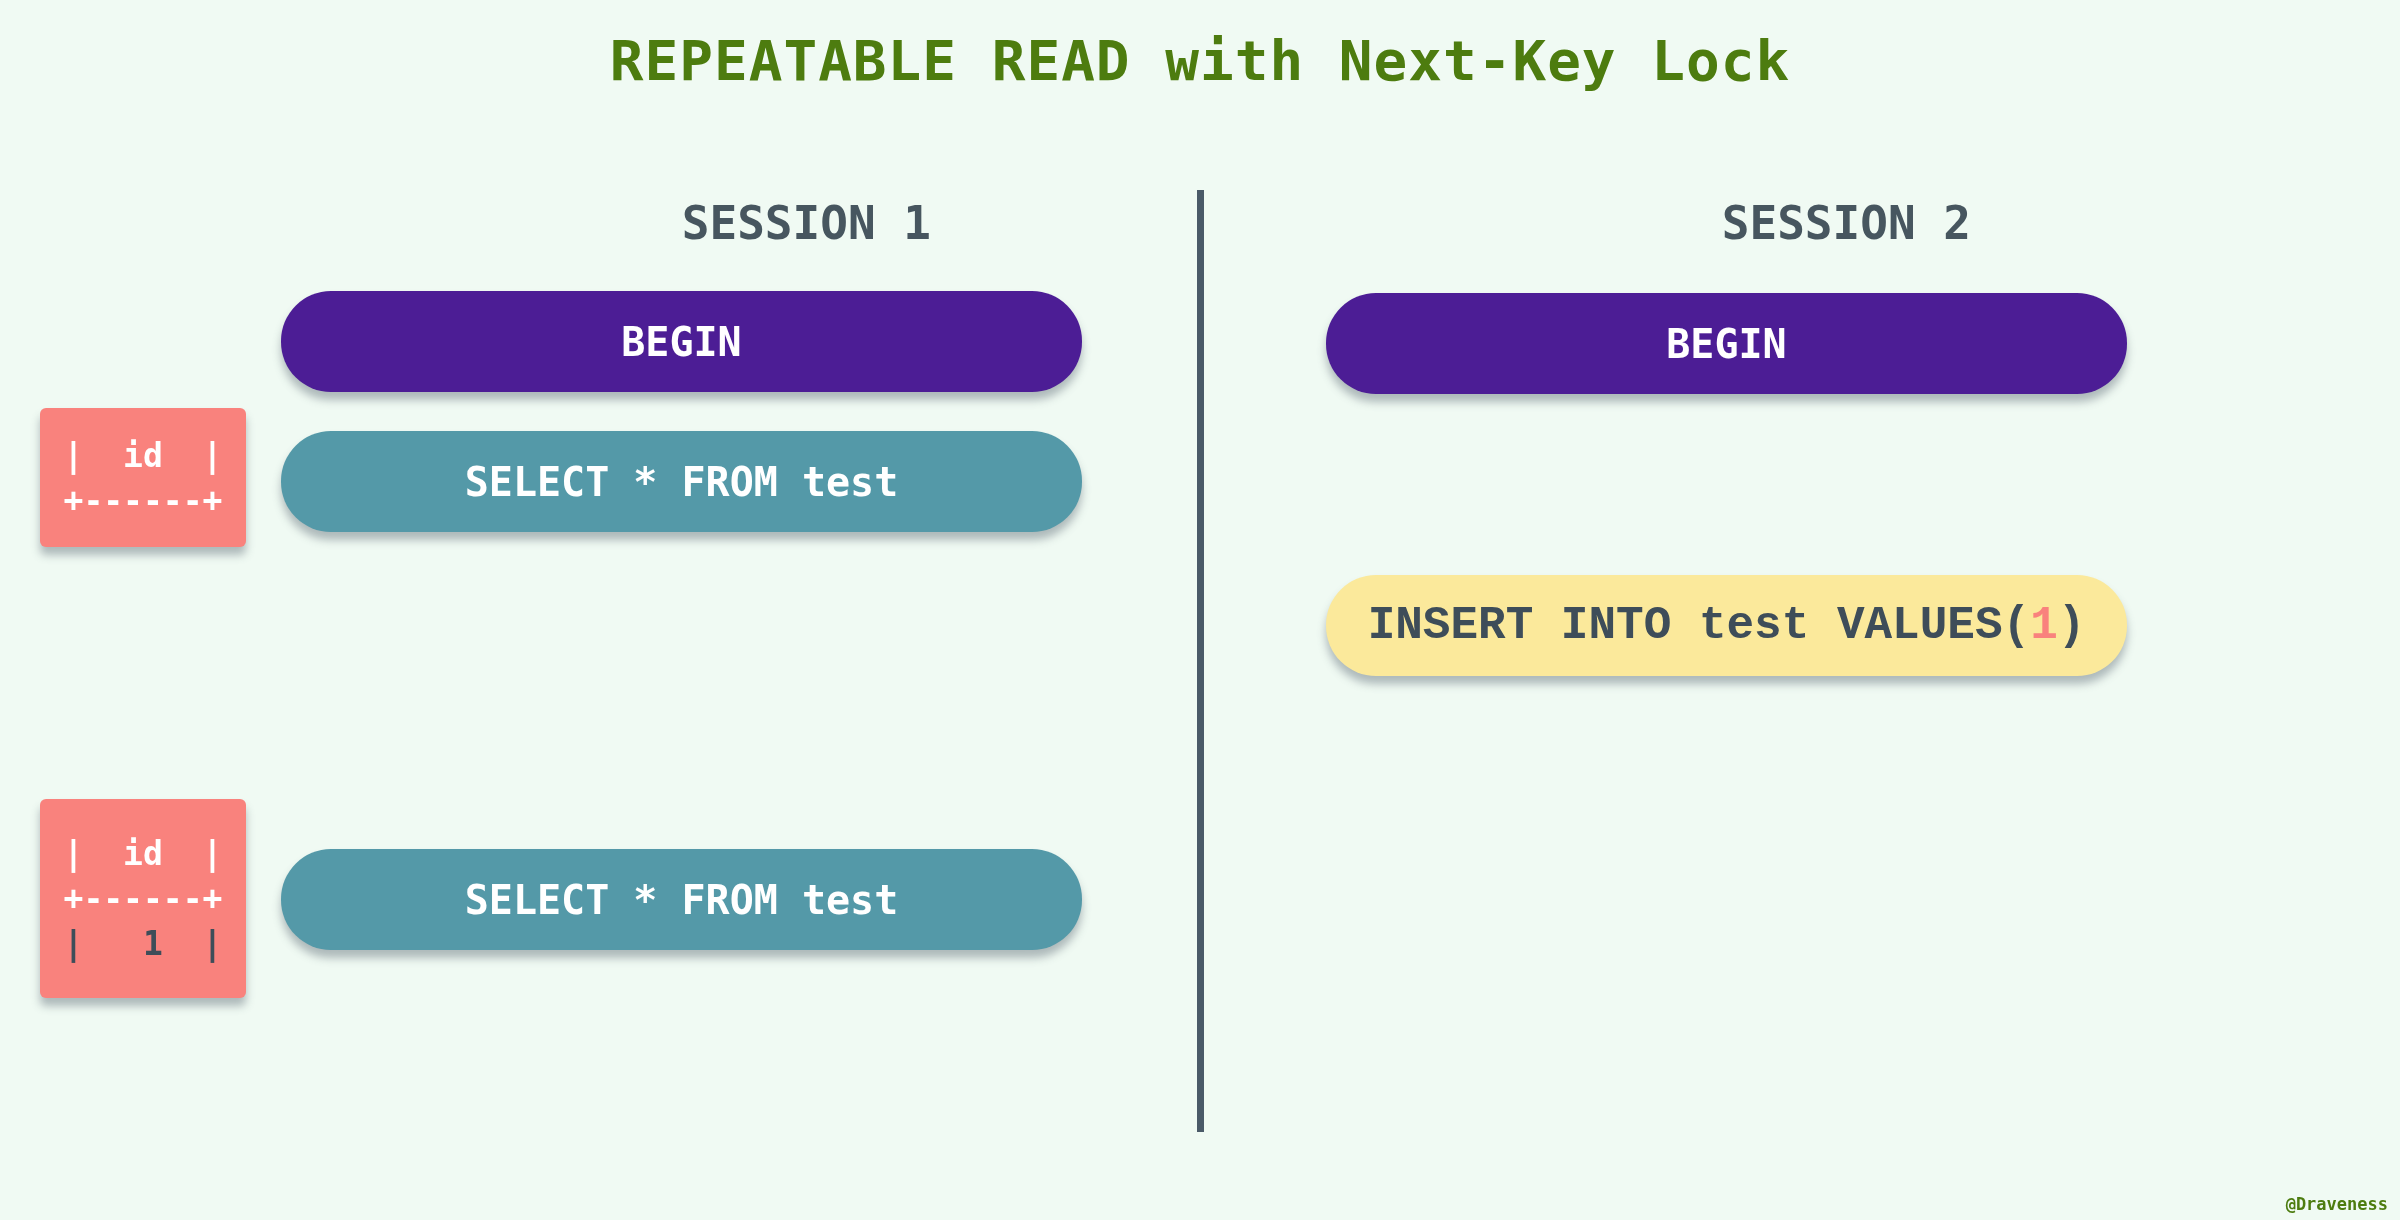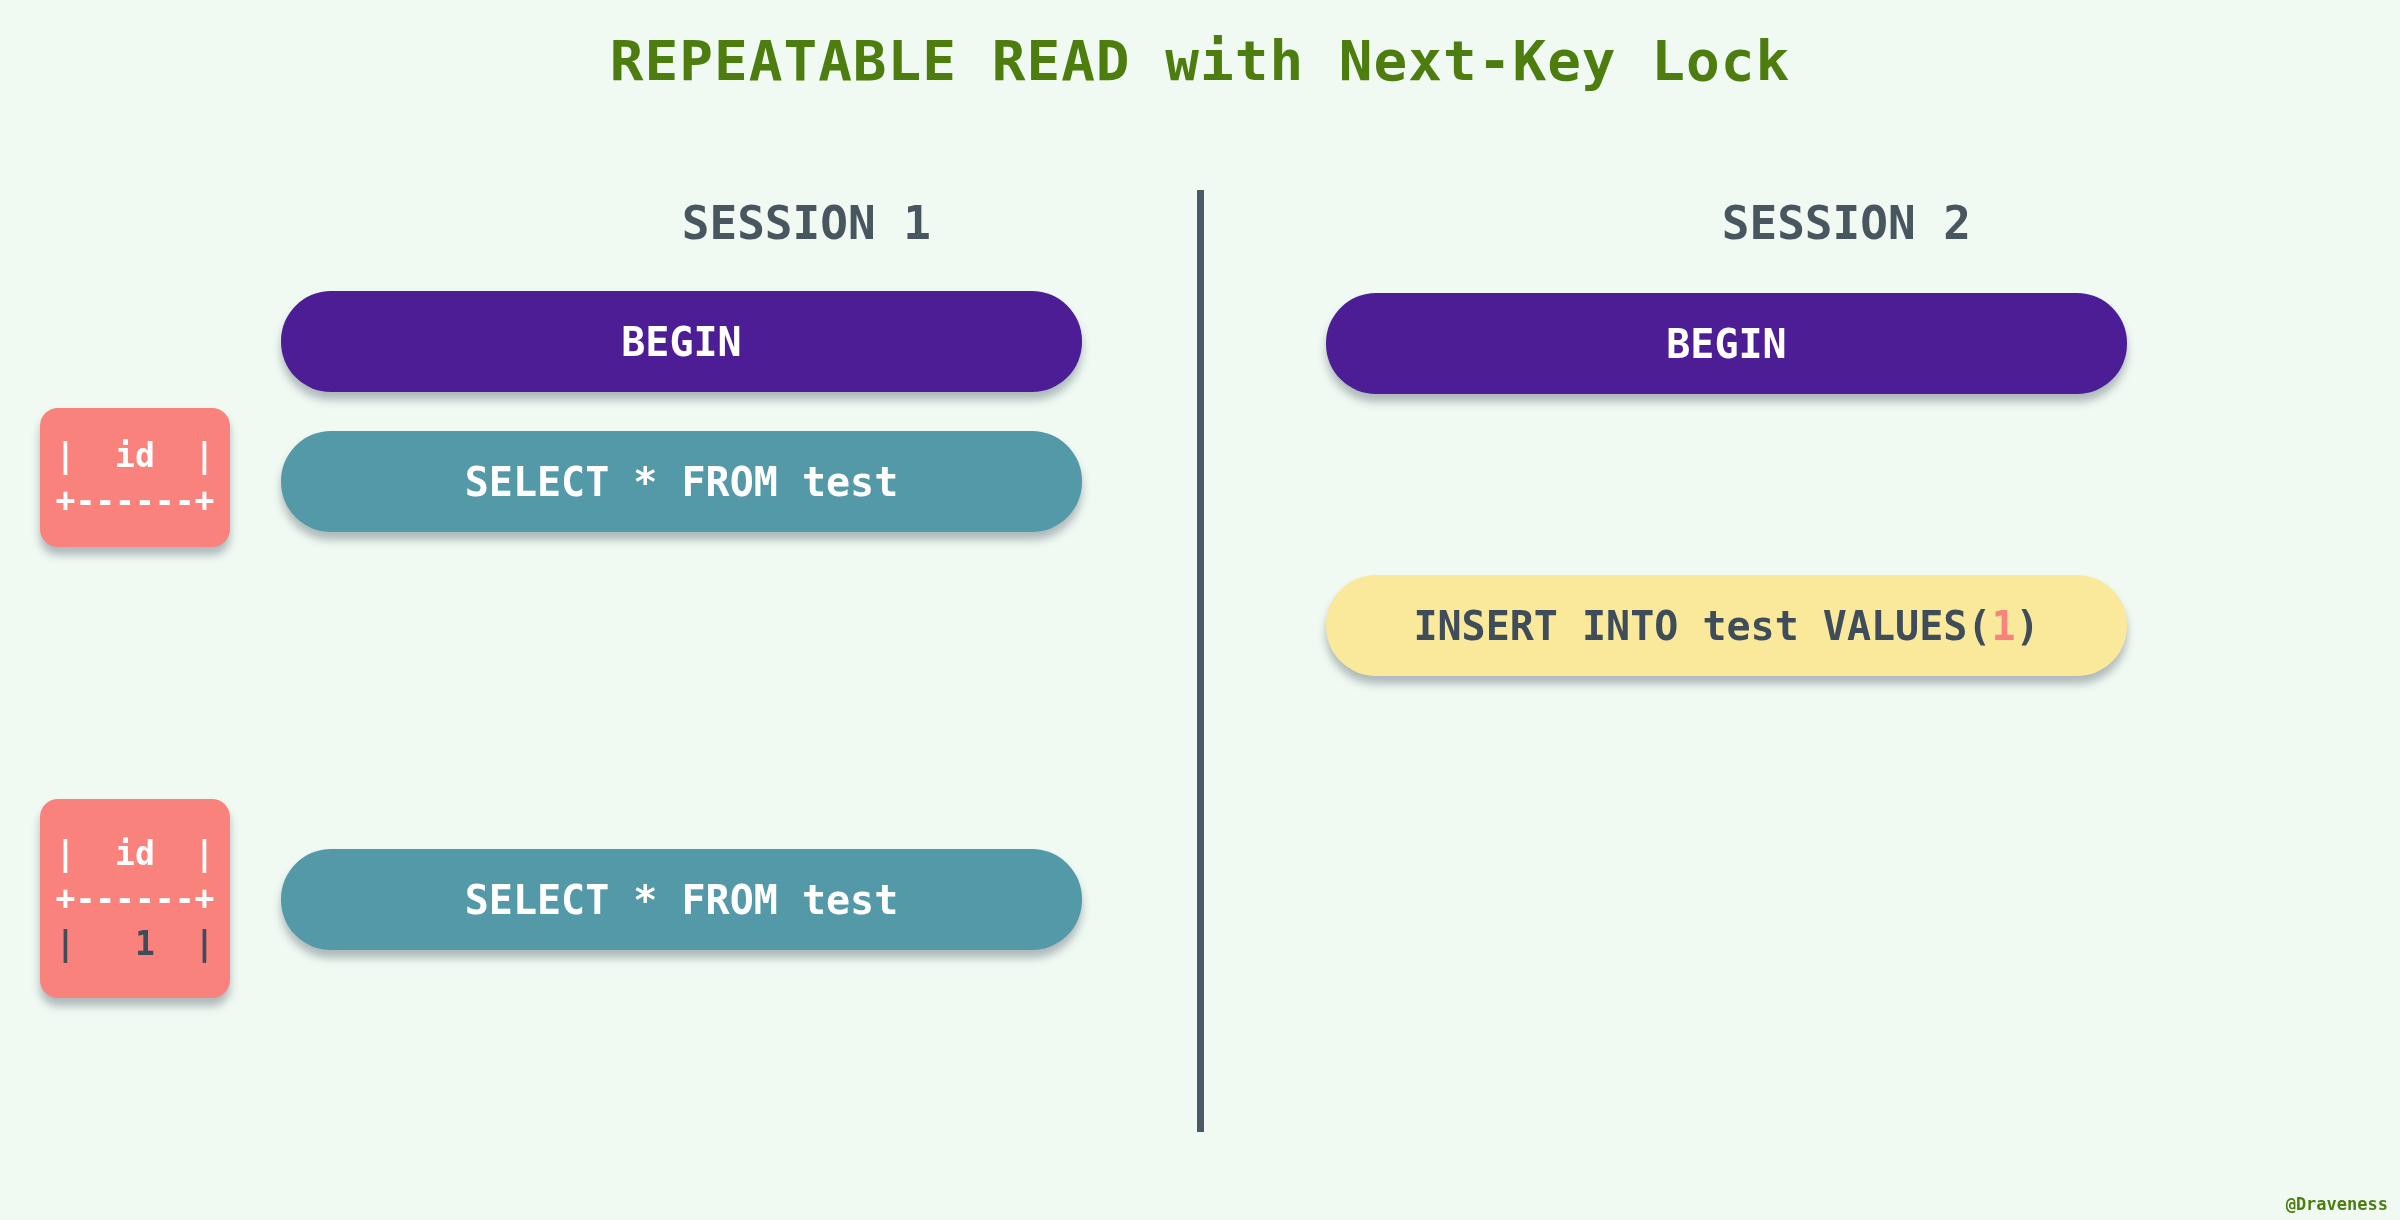--- a/index.html
+++ b/index.html
@@ -65,28 +65,28 @@
   .pill.teal { background: #4c1d95; color: #ffffff; }
   .pill.darkteal { background: #5499a8; color: #ffffff; text-align: right; }
   .pill.yellow { background: #fbe99b; color: #3e4d59; }
   .pill .line { line-height: 48px; }
   .pill .lock-line { color: #f9827d; }
   .pill .val { color: #f9827d; }
   .s1-begin   { left: 281px; top: 291px; }
   .s1-select1 { left: 281px; top: 431px; }
   .s1-select2 { left: 281px; top: 849px; }
   .s2-begin   { left: 1326px; top: 293px; }
-  .s2-insert  { left: 1326px; top: 575px; font-size: 40px; }
+  .s2-insert  { left: 1326px; top: 575px; font-size: 46px; font-family: Liberation Mono, monospace; }
   .s2-commit  { left: 1326px; top: 715px; }
   .result-box {
     position: absolute;
     left: 40px;
-    width: 190px;
+    width: 206px;
     background: #f9827d;
-    border-radius: 18px;
+    border-radius: 6px;
     color: #ffffff;
     font-size: 33px;
     font-weight: bold;
     display: flex;
     flex-direction: column;
     align-items: center;
     justify-content: center;
     white-space: pre;
     box-shadow: 0 8px 9px rgba(93, 107, 117, 0.45);
   }

